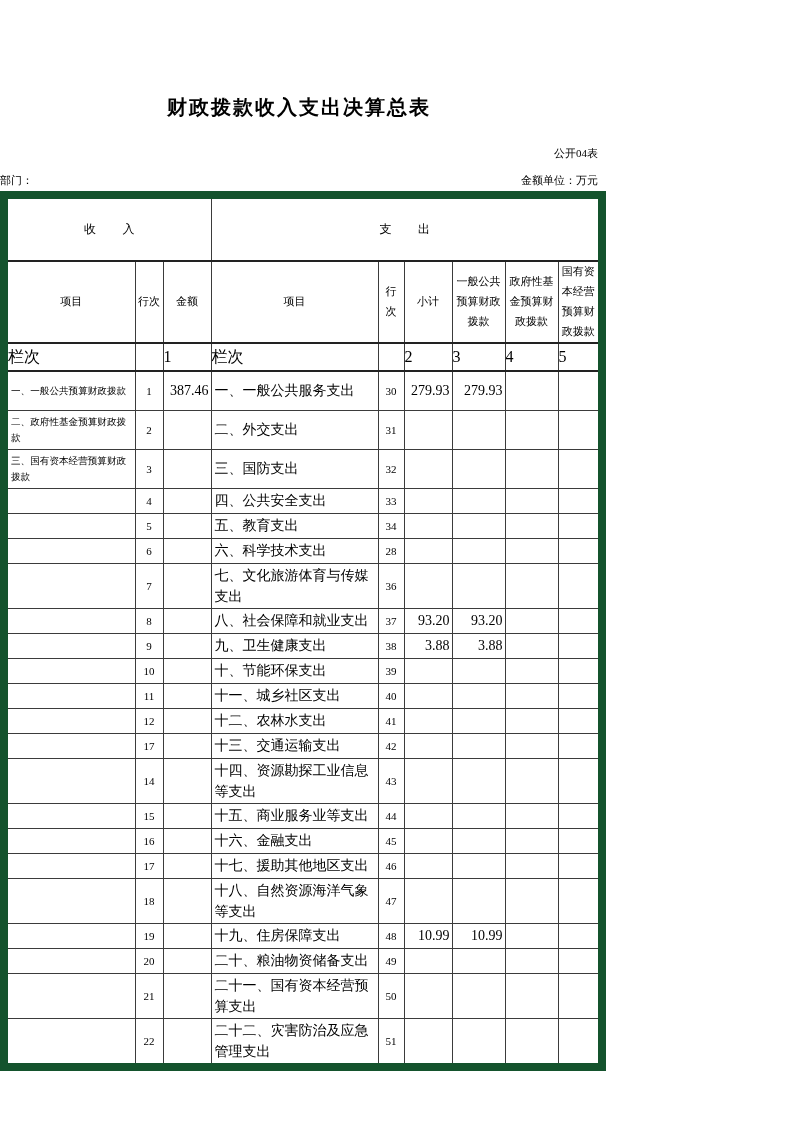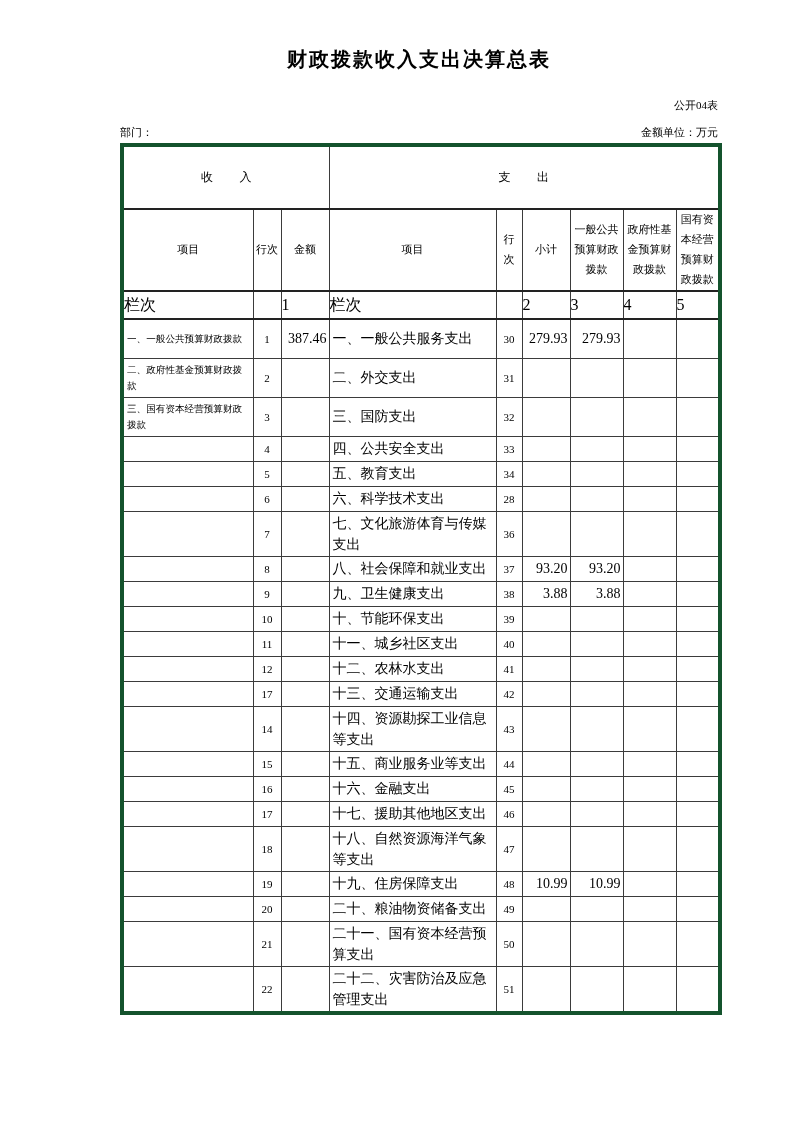--- a/index.html
+++ b/index.html
@@ -1,35 +1,35 @@
 <!DOCTYPE html>
 <html><head>
 <meta charset="utf-8">
 <style>
   html,body { margin:0; padding:0; }
   body {
     width:793px; height:1122px; background:#ffffff; color:#000;
     font-family:"Liberation Serif","DejaVu Serif",serif;
     overflow:hidden;
   }
-  .content { margin-left:120px; width:598px; padding-top:44px; }
+  .content { width:598px; padding-top:92px; }
 
   .title {
     text-align:center; font-size:20px; font-weight:bold;
     letter-spacing:2px; line-height:30px;
   }
   .form-code { text-align:right; font-size:11px; margin-top:24px; line-height:14px; }
   .meta-row {
     display:flex; justify-content:space-between;
     font-size:11px; margin-top:13px; margin-bottom:4px; line-height:14px;
   }
 
   table.fiscal {
     border-collapse:collapse; table-layout:fixed; width:598px;
-    border:4px solid #14532d;
+    border:8px solid #14532d;
   }
   table.fiscal td {
     border:1px solid #3b3b3b; overflow:hidden;
     vertical-align:middle; padding:0;
   }
   
   tr.section-row td {
     height:61px; border-bottom:2px solid #222;
     text-align:center; font-size:12px;
   }

